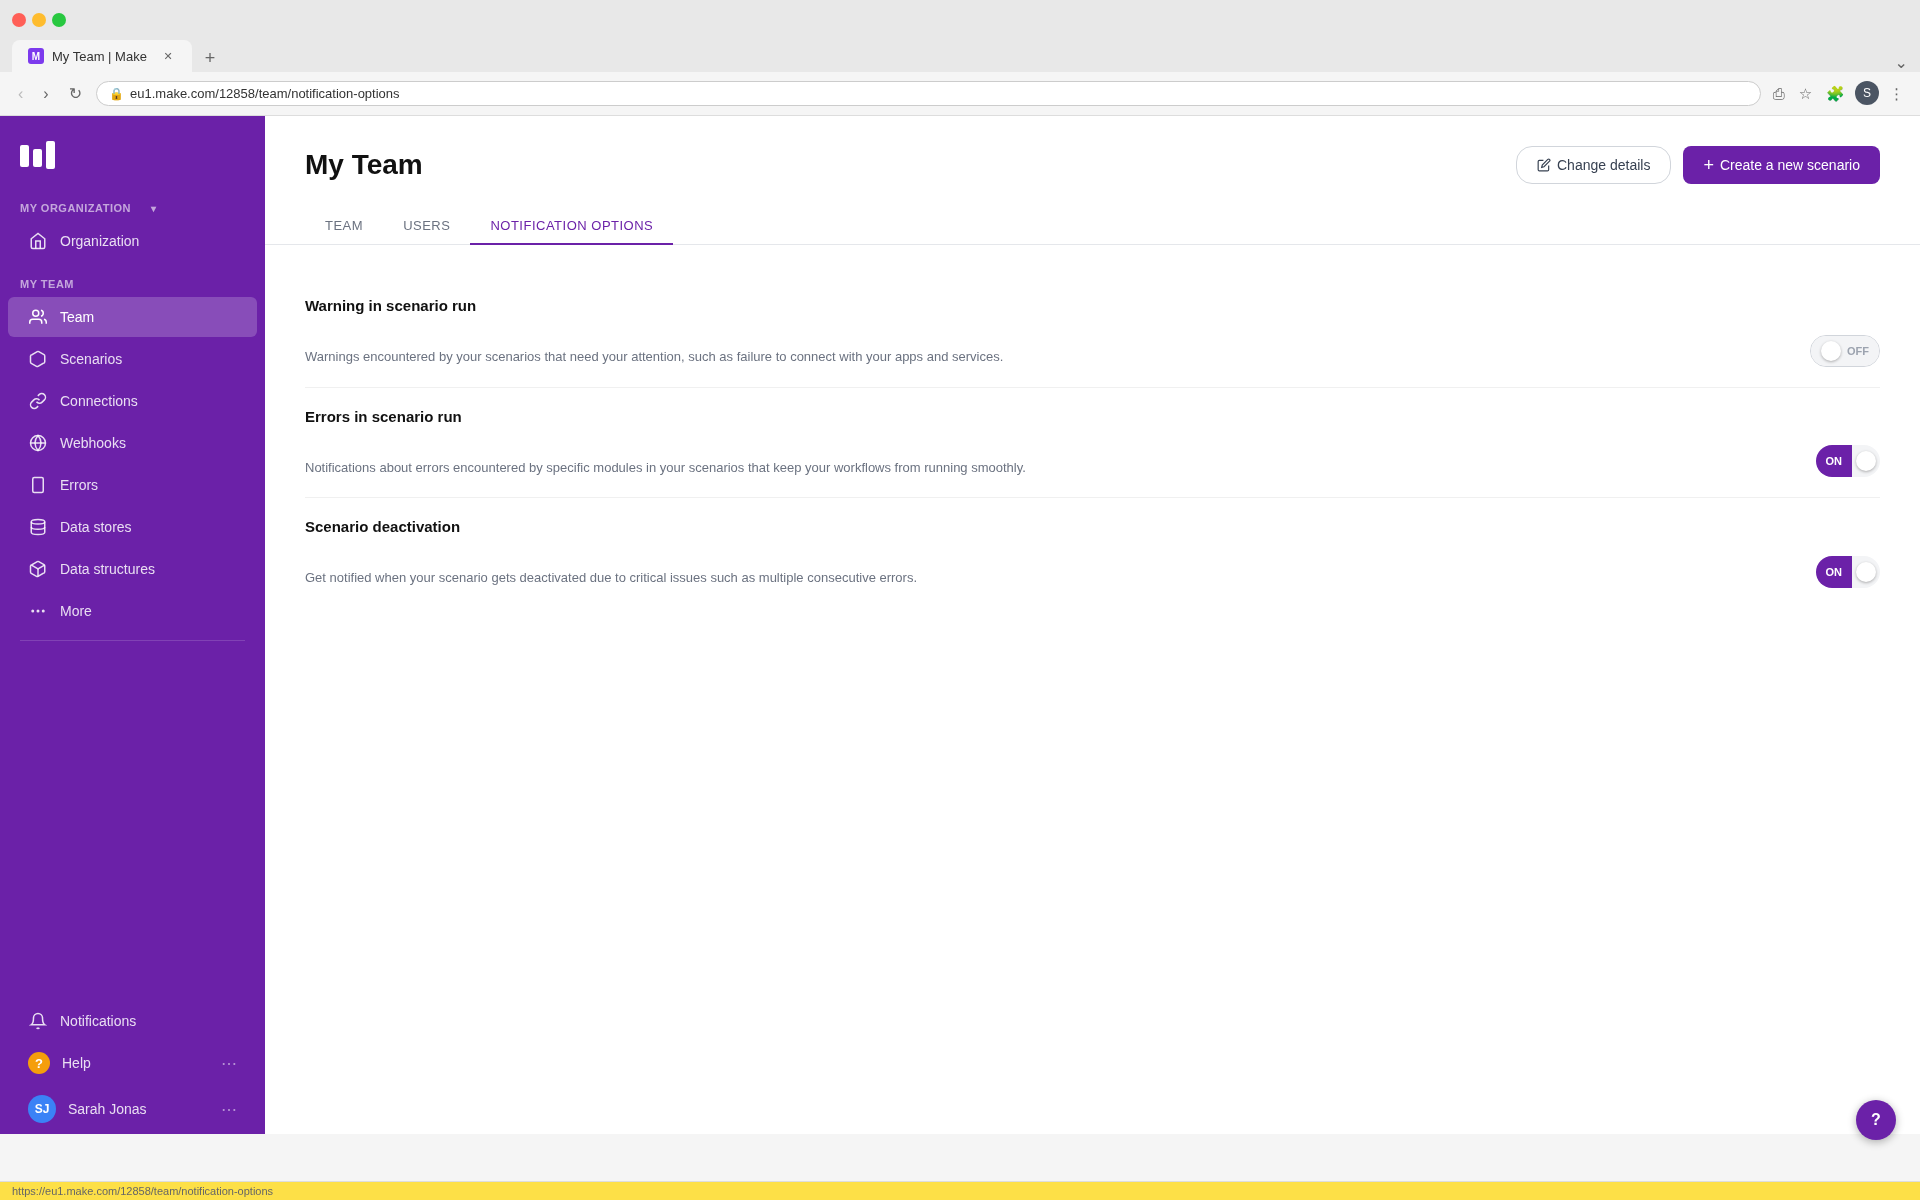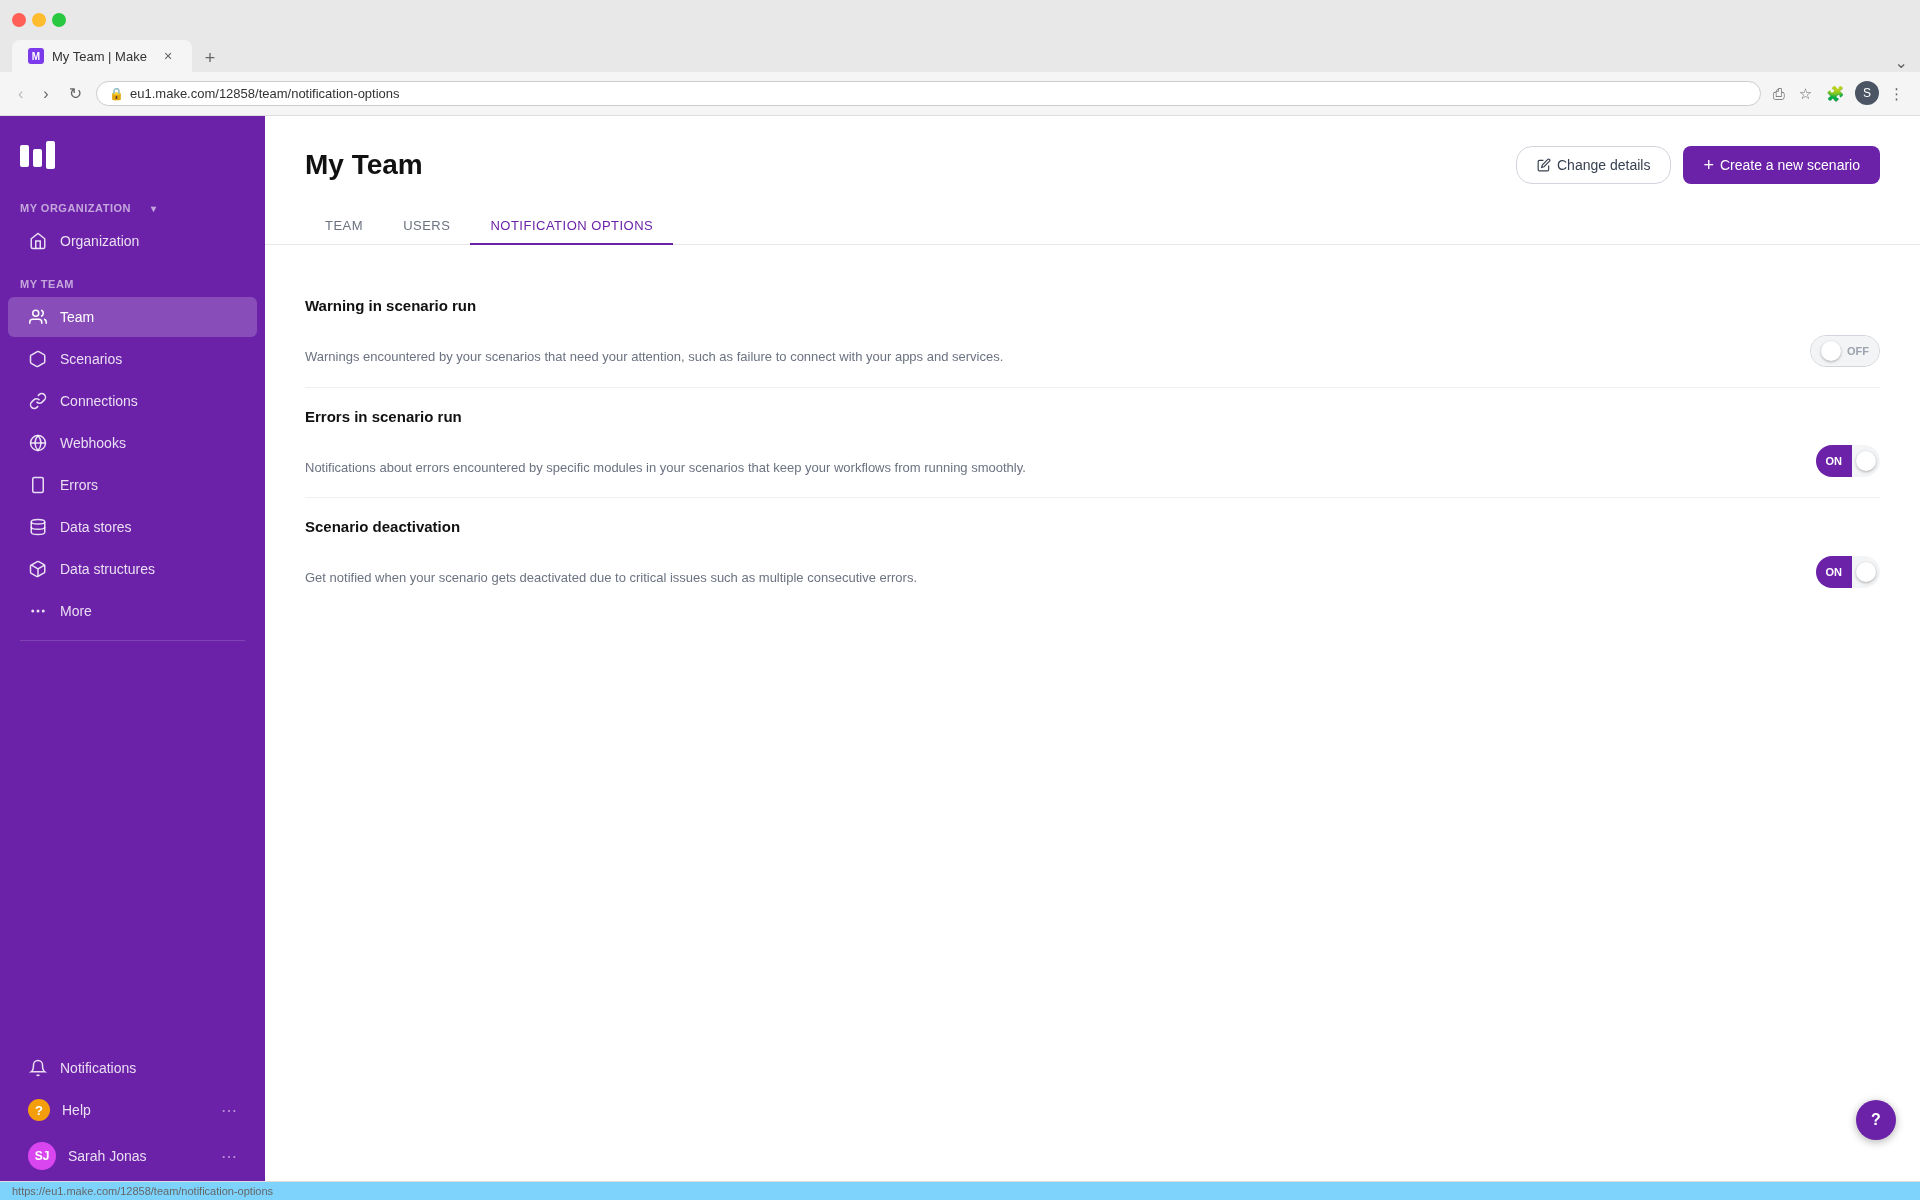--- a/index.html
+++ b/index.html
@@ -43,21 +43,21 @@
     .sidebar-item { display: flex; align-items: center; gap: 12px; padding: 10px 20px; cursor: pointer; color: rgba(255,255,255,0.85); font-size: 14px; font-weight: 500; transition: background 0.15s; border-radius: 6px; margin: 1px 8px; }
     .sidebar-item.active { background: rgba(255,255,255,0.2); color: white; }
     .sidebar-item .si-icon { width: 20px; height: 20px; display: flex; align-items: center; justify-content: center; flex-shrink: 0; }
 
     .sidebar-divider { height: 1px; background: rgba(255,255,255,0.15); margin: 8px 20px; }
 
     .sidebar-bottom { margin-top: auto; }
     .sidebar-bottom-item { display: flex; align-items: center; gap: 12px; padding: 10px 20px; cursor: pointer; color: rgba(255,255,255,0.85); font-size: 14px; font-weight: 500; margin: 1px 8px; border-radius: 6px; }
     .sidebar-bottom-item .more-btn { margin-left: auto; font-size: 16px; color: rgba(255,255,255,0.5); }
 
-    .user-avatar { width: 28px; height: 28px; border-radius: 50%; background: #d946ef; display: flex; align-items: center; justify-content: center; font-size: 12px; color: white; font-weight: 600; flex-shrink: 0; }
+    .user-avatar { width: 28px; height: 28px; border-radius: 50%; background: #3b82f6; display: flex; align-items: center; justify-content: center; font-size: 12px; color: white; font-weight: 600; flex-shrink: 0; }
     .notif-icon { width: 20px; height: 20px; display: flex; align-items: center; justify-content: center; }
 
     
     .main { flex: 1; background: white; display: flex; flex-direction: column; overflow: hidden; }
 
     .main-header { padding: 30px 40px 0; border-bottom: 1px solid #e5e7eb; }
     .main-header-top { display: flex; align-items: center; justify-content: space-between; margin-bottom: 24px; }
     .page-title { font-size: 28px; font-weight: 700; color: #111; }
 
     .header-actions { display: flex; gap: 12px; }
@@ -75,21 +75,21 @@
     .notification-item:last-child { border-bottom: none; }
     .notif-text { flex: 1; max-width: 800px; }
     .notif-title { font-size: 15px; font-weight: 600; color: #111; margin-bottom: 4px; }
     .notif-desc { font-size: 13px; color: #6b7280; line-height: 1.5; margin-top: 33px; }
 
     
     .toggle-container { display: flex; align-items: center; flex-shrink: 0; }
     .toggle-full { display: flex; align-items: center; border-radius: 30px; overflow: hidden; height: 32px; border: 1.5px solid #d1d5db; }
 
     
-    .status-bar { background: #7dd3fc; border-top: 1px solid #ddd; padding: 3px 12px; font-size: 11px; color: #666; }
+    .status-bar { background: #fde047; border-top: 1px solid #ddd; padding: 3px 12px; font-size: 11px; color: #666; margin-top: 47px; }
 
     
     .help-bubble { position: fixed; bottom: 60px; right: 24px; width: 40px; height: 40px; background: #6b21a8; border-radius: 50%; display: flex; align-items: center; justify-content: center; color: white; font-size: 16px; font-weight: 700; cursor: pointer; box-shadow: 0 2px 8px rgba(0,0,0,0.3); }
 
     
     .make-logo { display: flex; align-items: center; }
     .make-logo svg { width: 40px; height: 40px; }
   </style>
 </head>
 <body>

